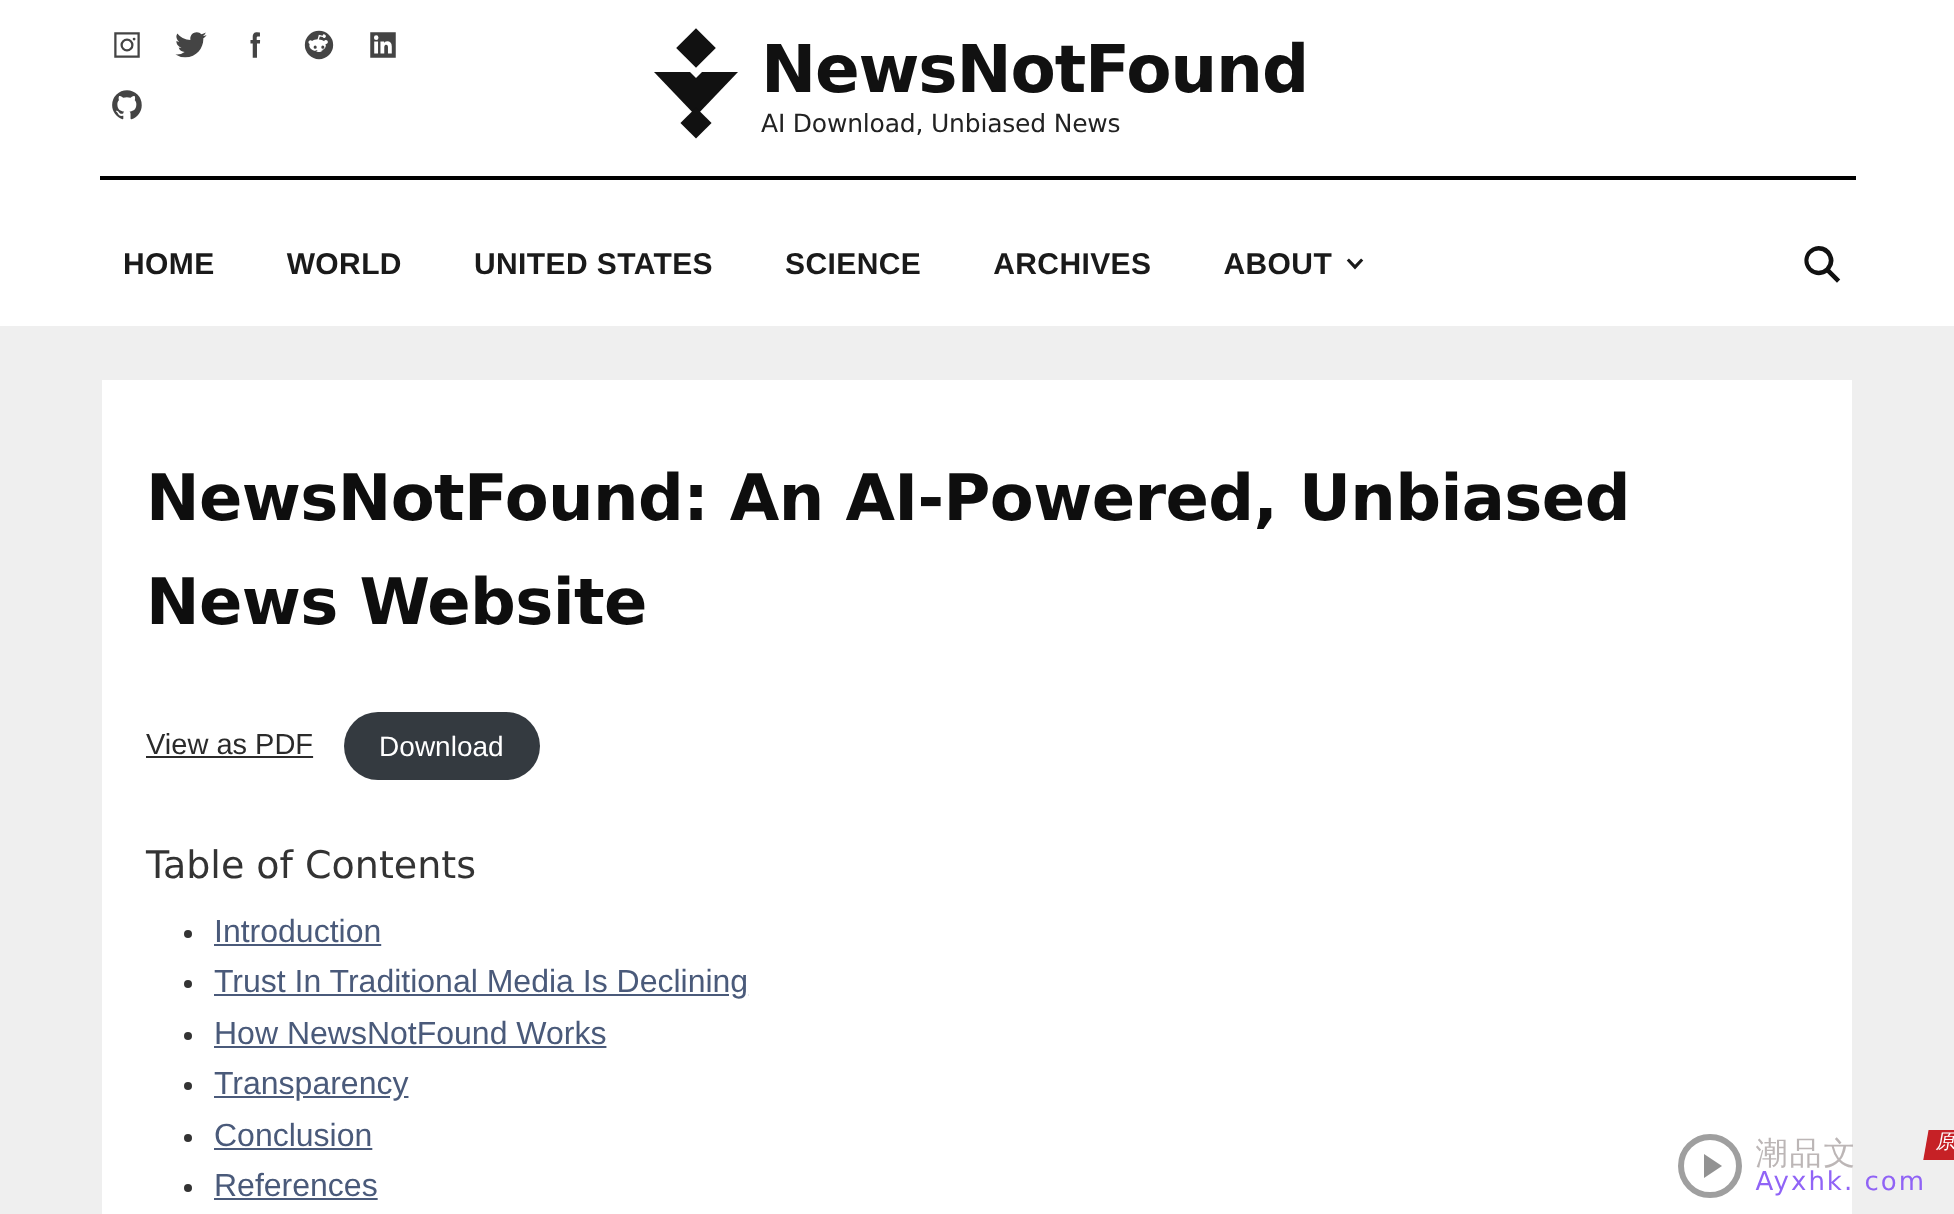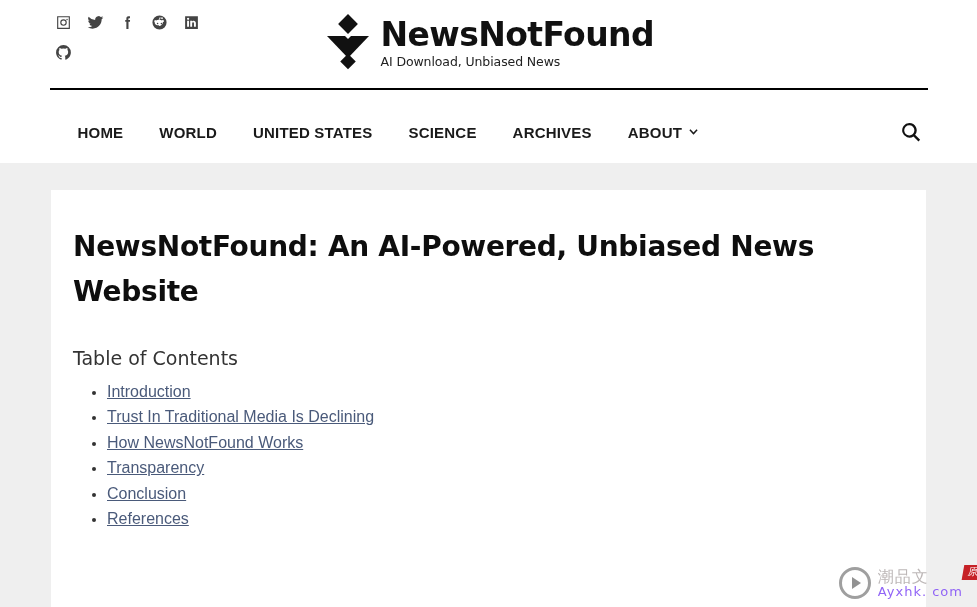--- a/index.html
+++ b/index.html
@@ -101,21 +101,21 @@
     gap: 6px;
     font-size: 15px;
     font-weight: bold;
     letter-spacing: 0.2px;
     color: #1a1a1a;
     margin-right: 36px;
     cursor: pointer;
     white-space: nowrap;
     font-family: "Liberation Sans", sans-serif;
   }
-  .nav-item:first-child { margin-left: 28px; }
+  .nav-item:first-child { margin-left: 12px; }
   .caret {
     width: 11px;
     height: 11px;
     display: inline-block;
     flex: none;
   }
   .caret svg { display:block; width:100%; height:100%; fill:#1a1a1a; }
   .nav-search {
     margin-left: auto;
     margin-right: 6px;
@@ -133,21 +133,21 @@
   .content-card {
     width: 875px;
     margin: 0 auto;
     background: #ffffff;
     box-sizing: border-box;
     padding: 34px 22px 10px 22px;
     min-height: 420px;
   }
   .article-title {
     font-family: "DejaVu Sans", sans-serif;
-    font-size: 28px;
+    font-size: 32px;
     line-height: 1.62;
     font-weight: bold;
     color: #0e0e0e;
     margin: 0;
     letter-spacing: -0.3px;
     max-width: 800px;
   }
   .action-row {
     display: flex;
     align-items: center;
@@ -343,20 +343,24 @@
       </nav>
 
     </div>
   </header>
 
   <div class="page-body">
     <main class="content-card">
 
       <h1 class="article-title">NewsNotFound: An AI-Powered, Unbiased News Website</h1>
 
+      <div class="action-row">
+        <a class="pdf-link">View as PDF</a>
+        <button class="download-btn">Download</button>
+      </div>
 
       <h2 class="toc-heading">Table of Contents</h2>
 
       <ul class="toc-list">
         <li>
           <a class="toc-link">Introduction</a>
         </li>
         <li>
           <a class="toc-link">Trust In Traditional Media Is Declining</a>
         </li>

